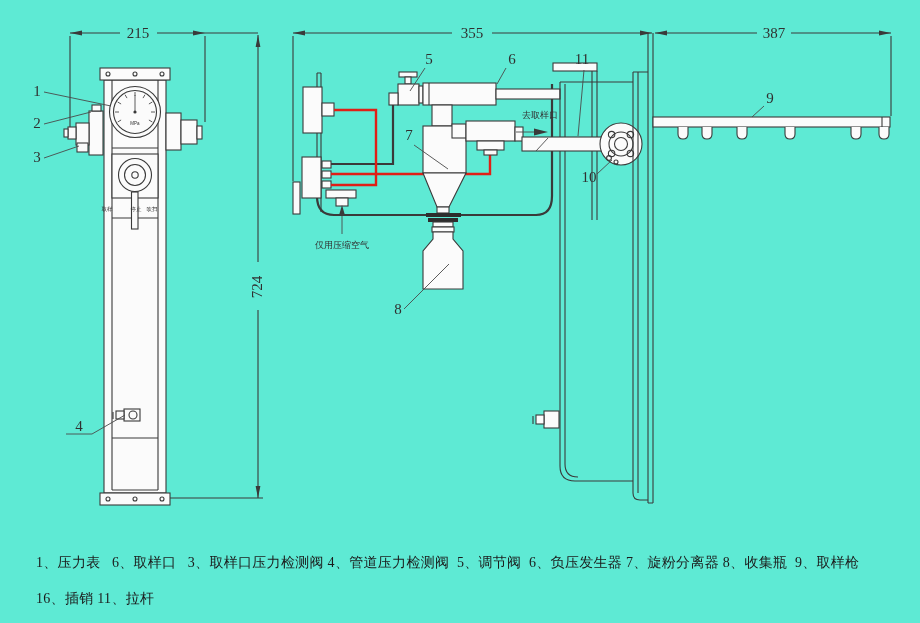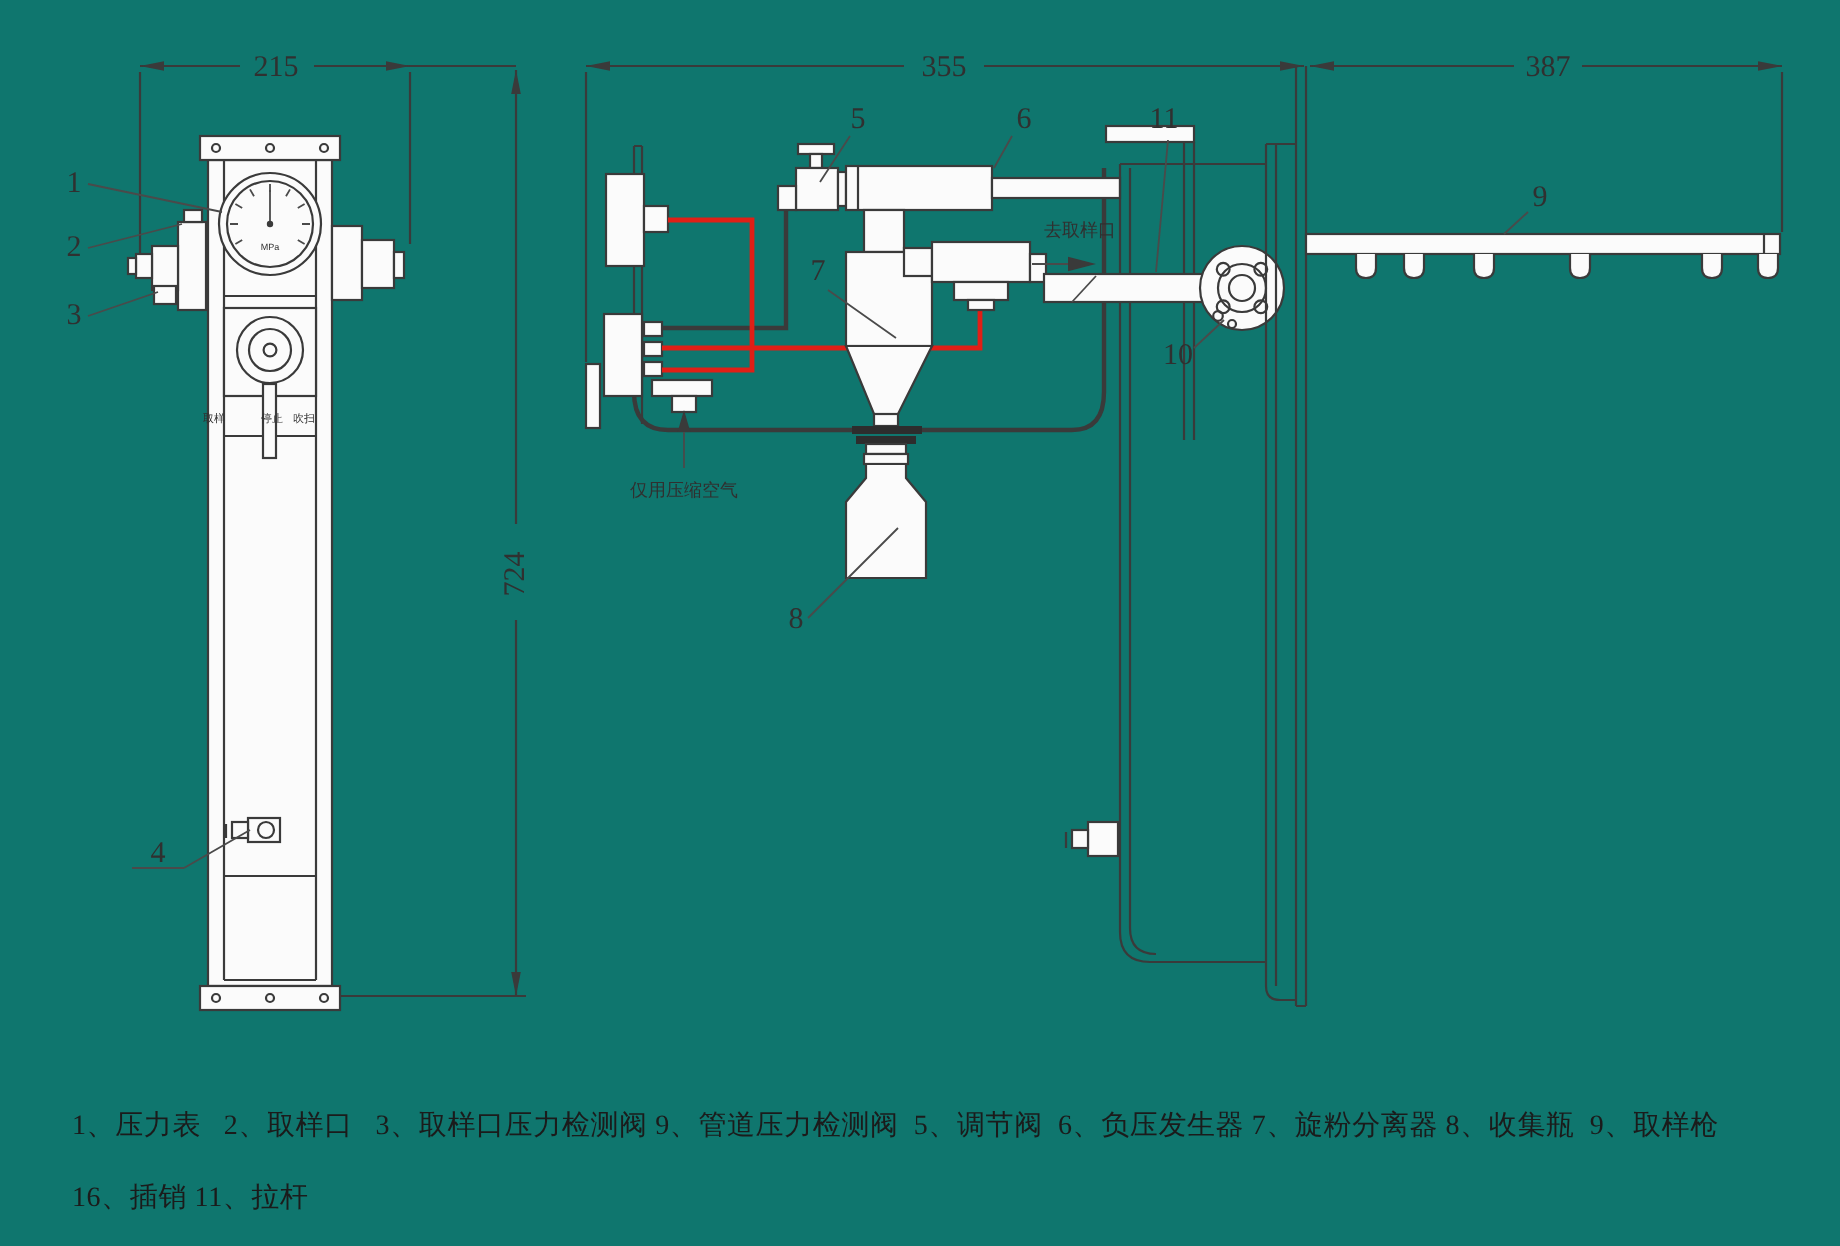--- a/index.html
+++ b/index.html
@@ -1,16 +1,16 @@
 <!DOCTYPE html>
 <html><head>
 <meta charset="utf-8">
 <style>
   html,body{margin:0;padding:0;background:#e9e9e9;}
-  #stage{position:relative;width:920px;height:623px;background:#0f766e;overflow:hidden;
+  #stage{position:relative;width:920px;height:623px;background:#5eead4;overflow:hidden;
          font-family:"Liberation Sans","DejaVu Sans",sans-serif;}
   svg{position:absolute;left:0;top:0;}
   .ln{stroke:#3a3a3a;stroke-width:1.1;fill:none;}
   .thn{stroke:#4a4a4a;stroke-width:0.9;fill:none;}
   .wh{fill:#fbfbfb;stroke:#3a3a3a;stroke-width:1.1;}
   .thk{stroke:#3a3a3a;stroke-width:2.2;fill:none;}
   .red{stroke:#e01f16;stroke-width:2.4;fill:none;}
   .fil{fill:#3a3a3a;stroke:none;}
   .dkb{fill:#2d2d2d;stroke:none;}
   text{fill:#303030;}
@@ -237,15 +237,15 @@
       <polygon class="fil" points="891,33 879,30.6 879,35.4"></polygon>
       <text class="dim" x="774" y="38" text-anchor="middle">387</text>
     </g>
     <g>
       <path class="thn" d="M764,106 L752,117"></path>
       <text class="co" x="770" y="103" text-anchor="middle">9</text>
     </g>
   </g>
 </svg>
 
-<div class="legend-line" style="top:554px">1、压力表   2、取样口   3、取样口压力检测阀 9、管道压力检测阀  5、调节阀  6、负压发生器 7、旋粉分离器 8、收集瓶  9、取样枪</div>
+<div class="legend-line" style="top:554px">1、压力表   6、取样口   3、取样口压力检测阀 4、管道压力检测阀  5、调节阀  6、负压发生器 7、旋粉分离器 8、收集瓶  9、取样枪</div>
 <div class="legend-line" style="top:590px">16、插销 11、拉杆</div>
 </div>
 
 </body></html>

